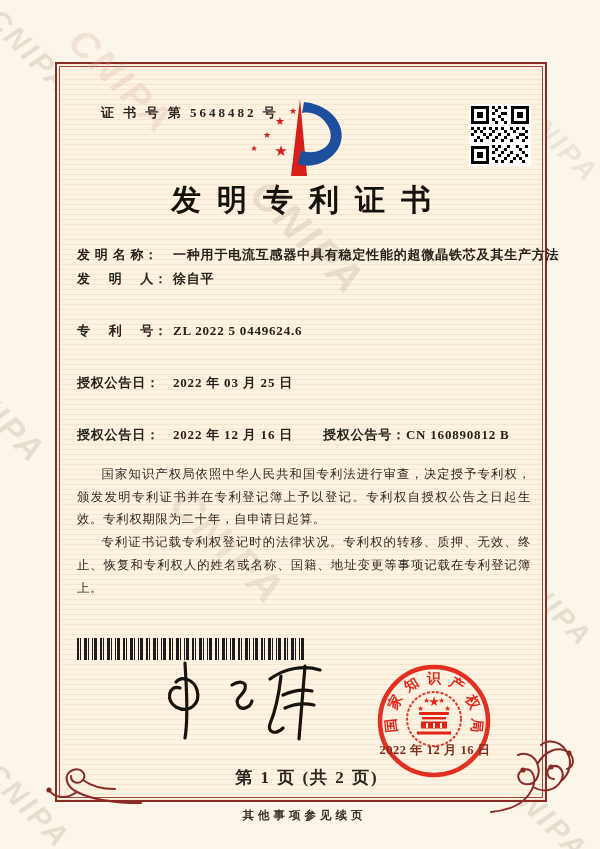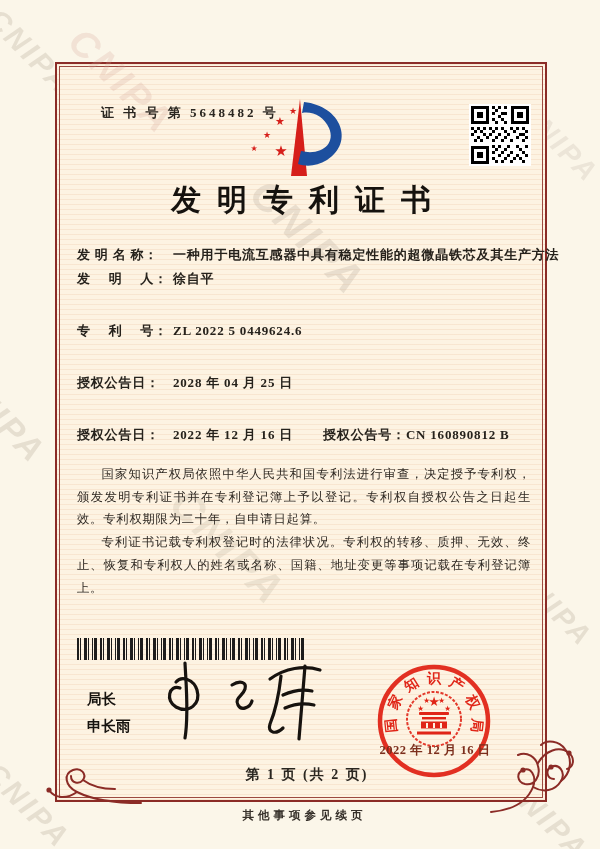--- a/index.html
+++ b/index.html
@@ -102,21 +102,21 @@
   }
   .signer{position:absolute;left:30px;top:622px;font-size:14.5px;font-weight:700;line-height:1.85;color:#17130f;}
   .signature{position:absolute;left:95px;top:590px;width:210px;height:95px;}
   .seal{position:absolute;left:318px;top:598px;width:118px;height:118px;}
   .seal-date{
     position:absolute;left:308px;top:678px;width:140px;text-align:center;
     font-size:12.5px;font-weight:700;letter-spacing:0.5px;color:#7c2e1c;
   }
   .page-num{
     position:absolute;left:12px;right:0;top:702px;text-align:center;
-    font-size:14px;letter-spacing:2px;font-weight:600;color:#2a2620;
+    font-size:17px;letter-spacing:2px;font-weight:600;color:#2a2620;
   }
   .note{
     position:absolute;left:9px;right:0;top:808px;text-align:center;
     font-size:11.5px;letter-spacing:4px;font-weight:600;color:#36302a;
   }
   .orn-br{position:absolute;left:428px;top:660px;width:92px;height:92px;}
   .orn-bl{position:absolute;left:-14px;top:698px;width:100px;height:46px;}
   svg{display:block;}
 </style>
 </head>
@@ -165,38 +165,34 @@
       <div class="field-row mb-lg">
         <span class="f-label">发 明 名 称：</span><span class="f-value">一种用于电流互感器中具有稳定性能的超微晶铁芯及其生产方法</span>
       </div>
       <div class="field-row mb">
         <span class="f-label">发　 明　 人：</span><span class="f-value">徐自平</span>
       </div>
       <div class="field-row mb">
         <span class="f-label">专　 利　 号：</span><span class="f-value">ZL 2022 5 0449624.6</span>
       </div>
       <div class="field-row mb">
-        <span class="f-label">授权公告日：</span><span class="f-value">2028 年 04 月 25 日</span>
+        <span class="f-label">授权公告日：</span><span class="f-value">2022 年 03 月 25 日</span>
       </div>
       <div class="field-row grant-row">
         <span class="f-label">授权公告日：</span><span class="f-value">2022 年 12 月 16 日</span><span class="f-label2">授权公告号：</span><span class="f-value">CN 160890812 B</span>
       </div>
 
       <div class="paras">
         <p>国家知识产权局依照中华人民共和国专利法进行审查，决定授予专利权，颁发发明专利证书并在专利登记簿上予以登记。专利权自授权公告之日起生效。专利权期限为二十年，自申请日起算。</p>
         <p>专利证书记载专利权登记时的法律状况。专利权的转移、质押、无效、终止、恢复和专利权人的姓名或名称、国籍、地址变更等事项记载在专利登记簿上。</p>
       </div>
     </div>
 
     <div class="barcode"></div>
 
-    <div class="signer">
-      <div>局长</div>
-      <div>申长雨</div>
-    </div>
 
     <div class="signature">
       <svg viewBox="0 0 210 95" width="210" height="95" fill="none" stroke="#17130f" stroke-width="3.2" stroke-linecap="round">
         <path d="M28,34 C17,30 13,47 24,53 C37,60 49,50 45,36 C42,26 30,21 24,28"></path>
         <path d="M33,9 C34,30 37,60 33,84"></path>
         <path d="M80,31 C88,26 95,28 93,35 C91,42 82,44 86,51 C89,57 98,54 100,47"></path>
         <path d="M118,25 C133,14 152,11 168,16"></path>
         <path d="M129,22 C127,40 123,58 118,70 C115,79 124,81 131,74"></path>
         <path d="M153,12 C151,36 149,62 147,85"></path>
         <path d="M131,41 C140,37 151,35 160,37"></path>

